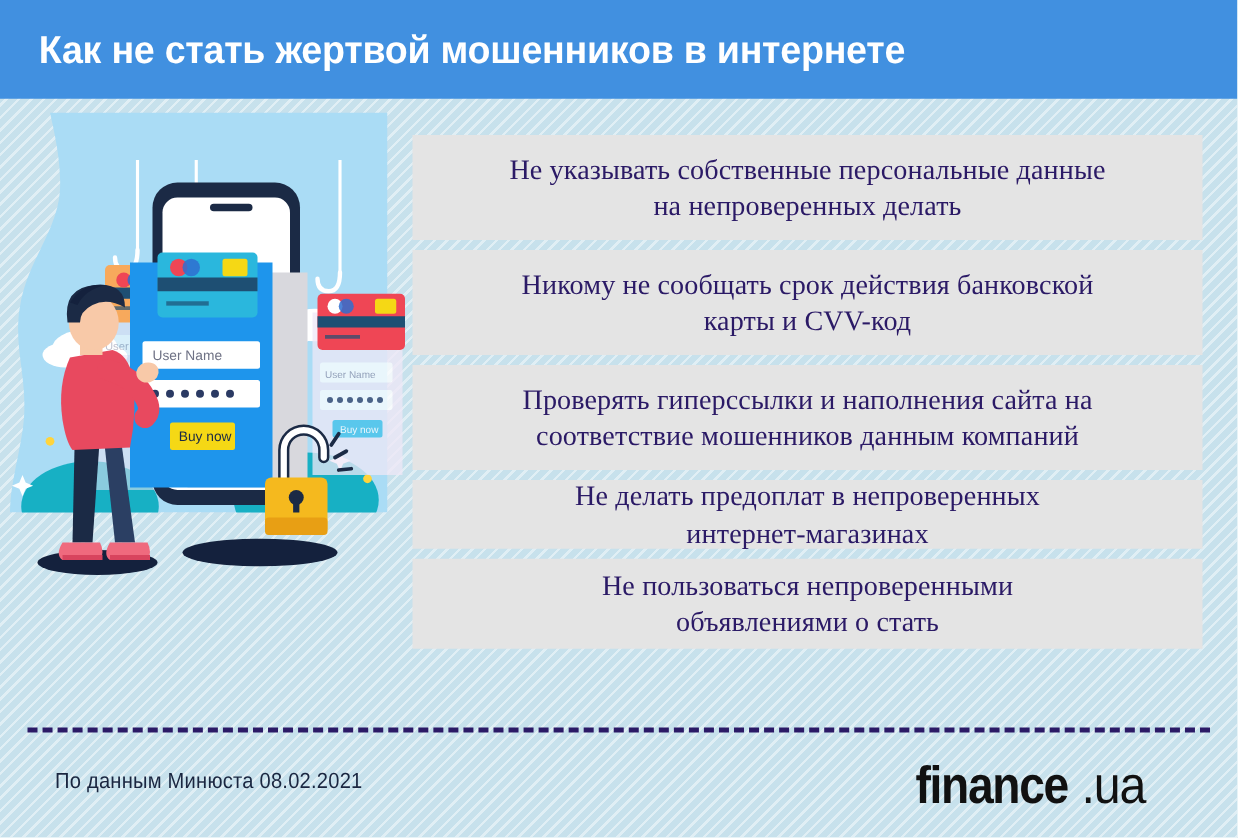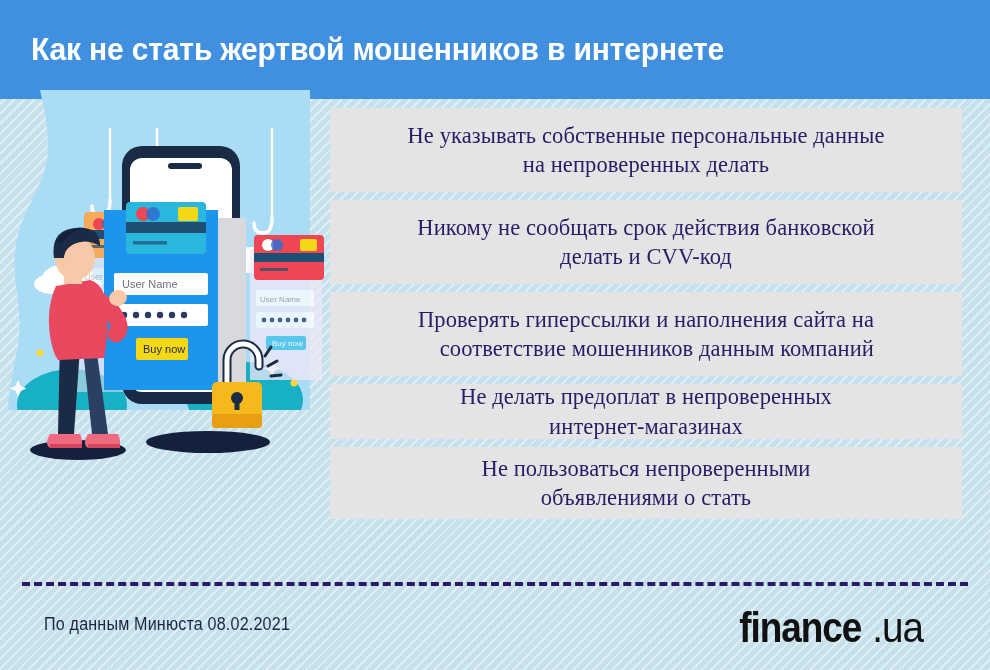--- a/index.html
+++ b/index.html
@@ -25,21 +25,21 @@
       rgba(255,255,255,0.0) 2px,
       rgba(255,255,255,0.0) 7px
     );
   }
 
   
   .header {
     position: absolute;
     left: 0; top: 0;
     width: 990px;
-    height: 99px;
+    height: 79px;
     background: #4190e0;
     display: flex;
     align-items: center;
   }
   .header-title {
     color: #ffffff;
     font-family: "Liberation Sans", sans-serif;
     font-weight: bold;
     font-size: 31px;
     letter-spacing: -0.2px;
@@ -78,21 +78,21 @@
   }
   .tip-text {
     color: #2b1a66;
     font-family: "Liberation Serif", serif;
     font-size: 22.5px;
     line-height: 1.30;
     letter-spacing: 0.1px;
   }
   .tip-1 { height: 84px; }
   .tip-2 { height: 84px; }
-  .tip-3 { height: 84px; text-align: right; }
+  .tip-3 { height: 84px; }
   .tip-4 { height: 55px; }
   .tip-5 { height: 72px; justify-content: center; }
 
   
   .divider {
     position: absolute;
     left: 22px;
     top: 582px;
     width: 946px;
     height: 0;
@@ -105,21 +105,21 @@
     color: #1a2640;
     font-family: "Liberation Sans", sans-serif;
     font-size: 17.5px;
     letter-spacing: 0.2px;
     transform: scaleX(0.92);
     transform-origin: left center;
     white-space: nowrap;
   }
   .logo {
     position: absolute;
-    right: 65px;
+    right: 72px;
     top: 604px;
     display: flex;
     align-items: flex-start;
     color: #111111;
   }
   .logo-main {
     font-family: "Liberation Sans", sans-serif;
     font-weight: bold;
     font-size: 42px;
     letter-spacing: -1.2px;
@@ -335,21 +335,21 @@
   <div class="tips">
     <div class="tip tip-1">
       <div class="tip-text">
         <span>Не указывать собственные персональные данные</span><br>
         <span>на непроверенных делать</span>
       </div>
     </div>
     <div class="tip tip-2">
       <div class="tip-text">
         <span>Никому не сообщать срок действия банковской</span><br>
-        <span>делать и CVV-код</span>
+        <span>карты и CVV-код</span>
       </div>
     </div>
     <div class="tip tip-3">
       <div class="tip-text">
         <span>Проверять гиперссылки и наполнения сайта на</span><br>
         <span>соответствие мошенников данным компаний</span>
       </div>
     </div>
     <div class="tip tip-4">
       <div class="tip-text">

